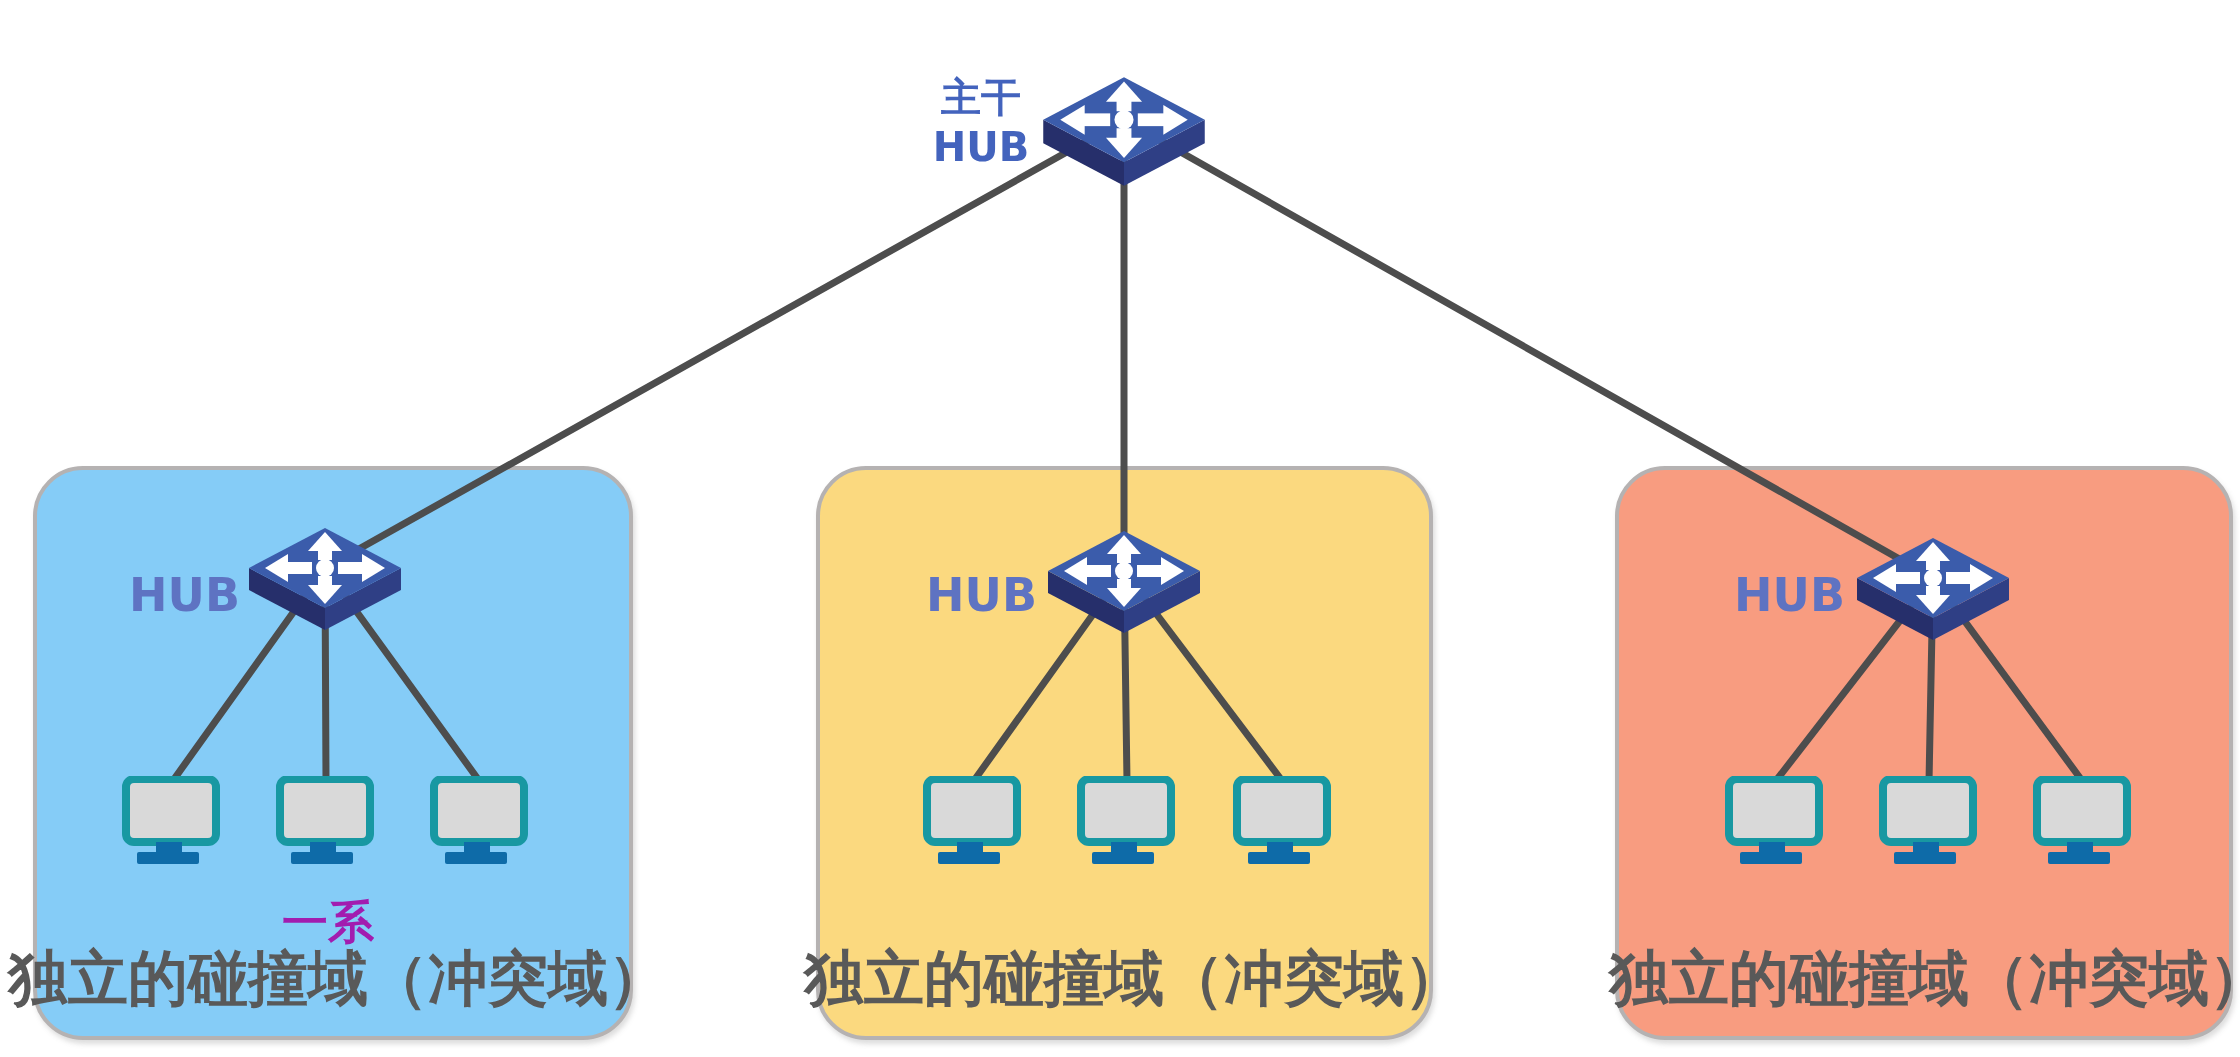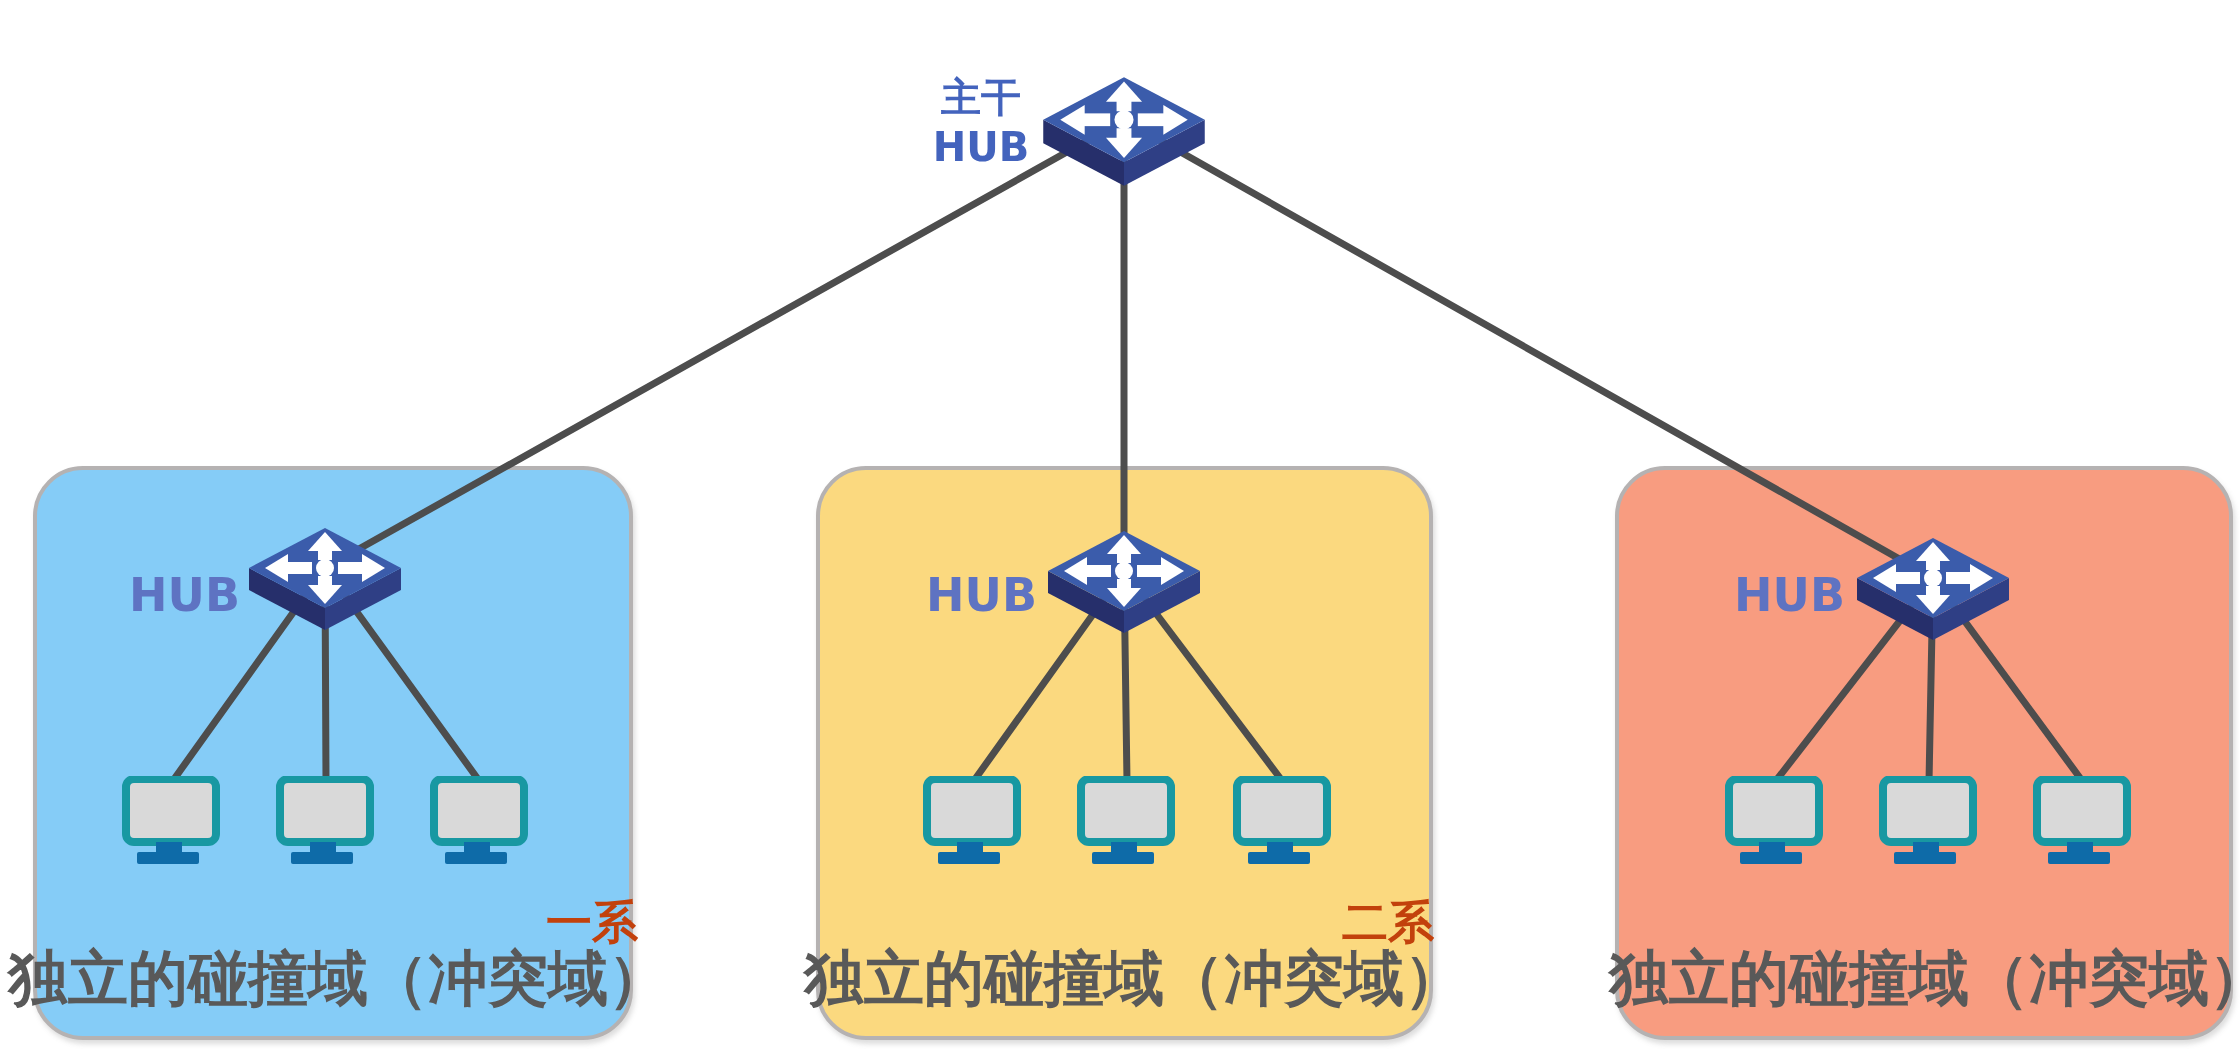--- a/index.html
+++ b/index.html
@@ -53,24 +53,24 @@
     line-height: 58px;
     color: #5e73c2;
   }
   .hub-label-dept1 { left: 95px; }
   .hub-label-dept2 { left: 892px; }
   .hub-label-dept3 { left: 1700px; }
 
   .dept-label {
     top: 894px;
     width: 620px;
-    text-align: right;
+    text-align: center;
     font-size: 46px;
     line-height: 56px;
-    color: #c2410c;
+    color: #a21caf;
   }
   .dept-label-1 { left: 18px; }
   .dept-label-2 { left: 814px; }
   .dept-label-3 { left: 1619px; }
 
   .domain-label {
     top: 948px;
     width: 640px;
     text-align: center;
     font-size: 60px;
@@ -159,19 +159,18 @@
   <div class="lbl backbone-label">
     <div>主干</div>
     <div>HUB</div>
   </div>
 
   <div class="lbl hub-label hub-label-dept1">HUB</div>
   <div class="lbl hub-label hub-label-dept2">HUB</div>
   <div class="lbl hub-label hub-label-dept3">HUB</div>
 
   <div class="lbl dept-label dept-label-1">一系</div>
-  <div class="lbl dept-label dept-label-2">二系</div>
 
   <div class="lbl domain-label domain-label-1">独立的碰撞域（冲突域）</div>
   <div class="lbl domain-label domain-label-2">独立的碰撞域（冲突域）</div>
   <div class="lbl domain-label domain-label-3">独立的碰撞域（冲突域）</div>
 
 </div>
 
 </body></html>

